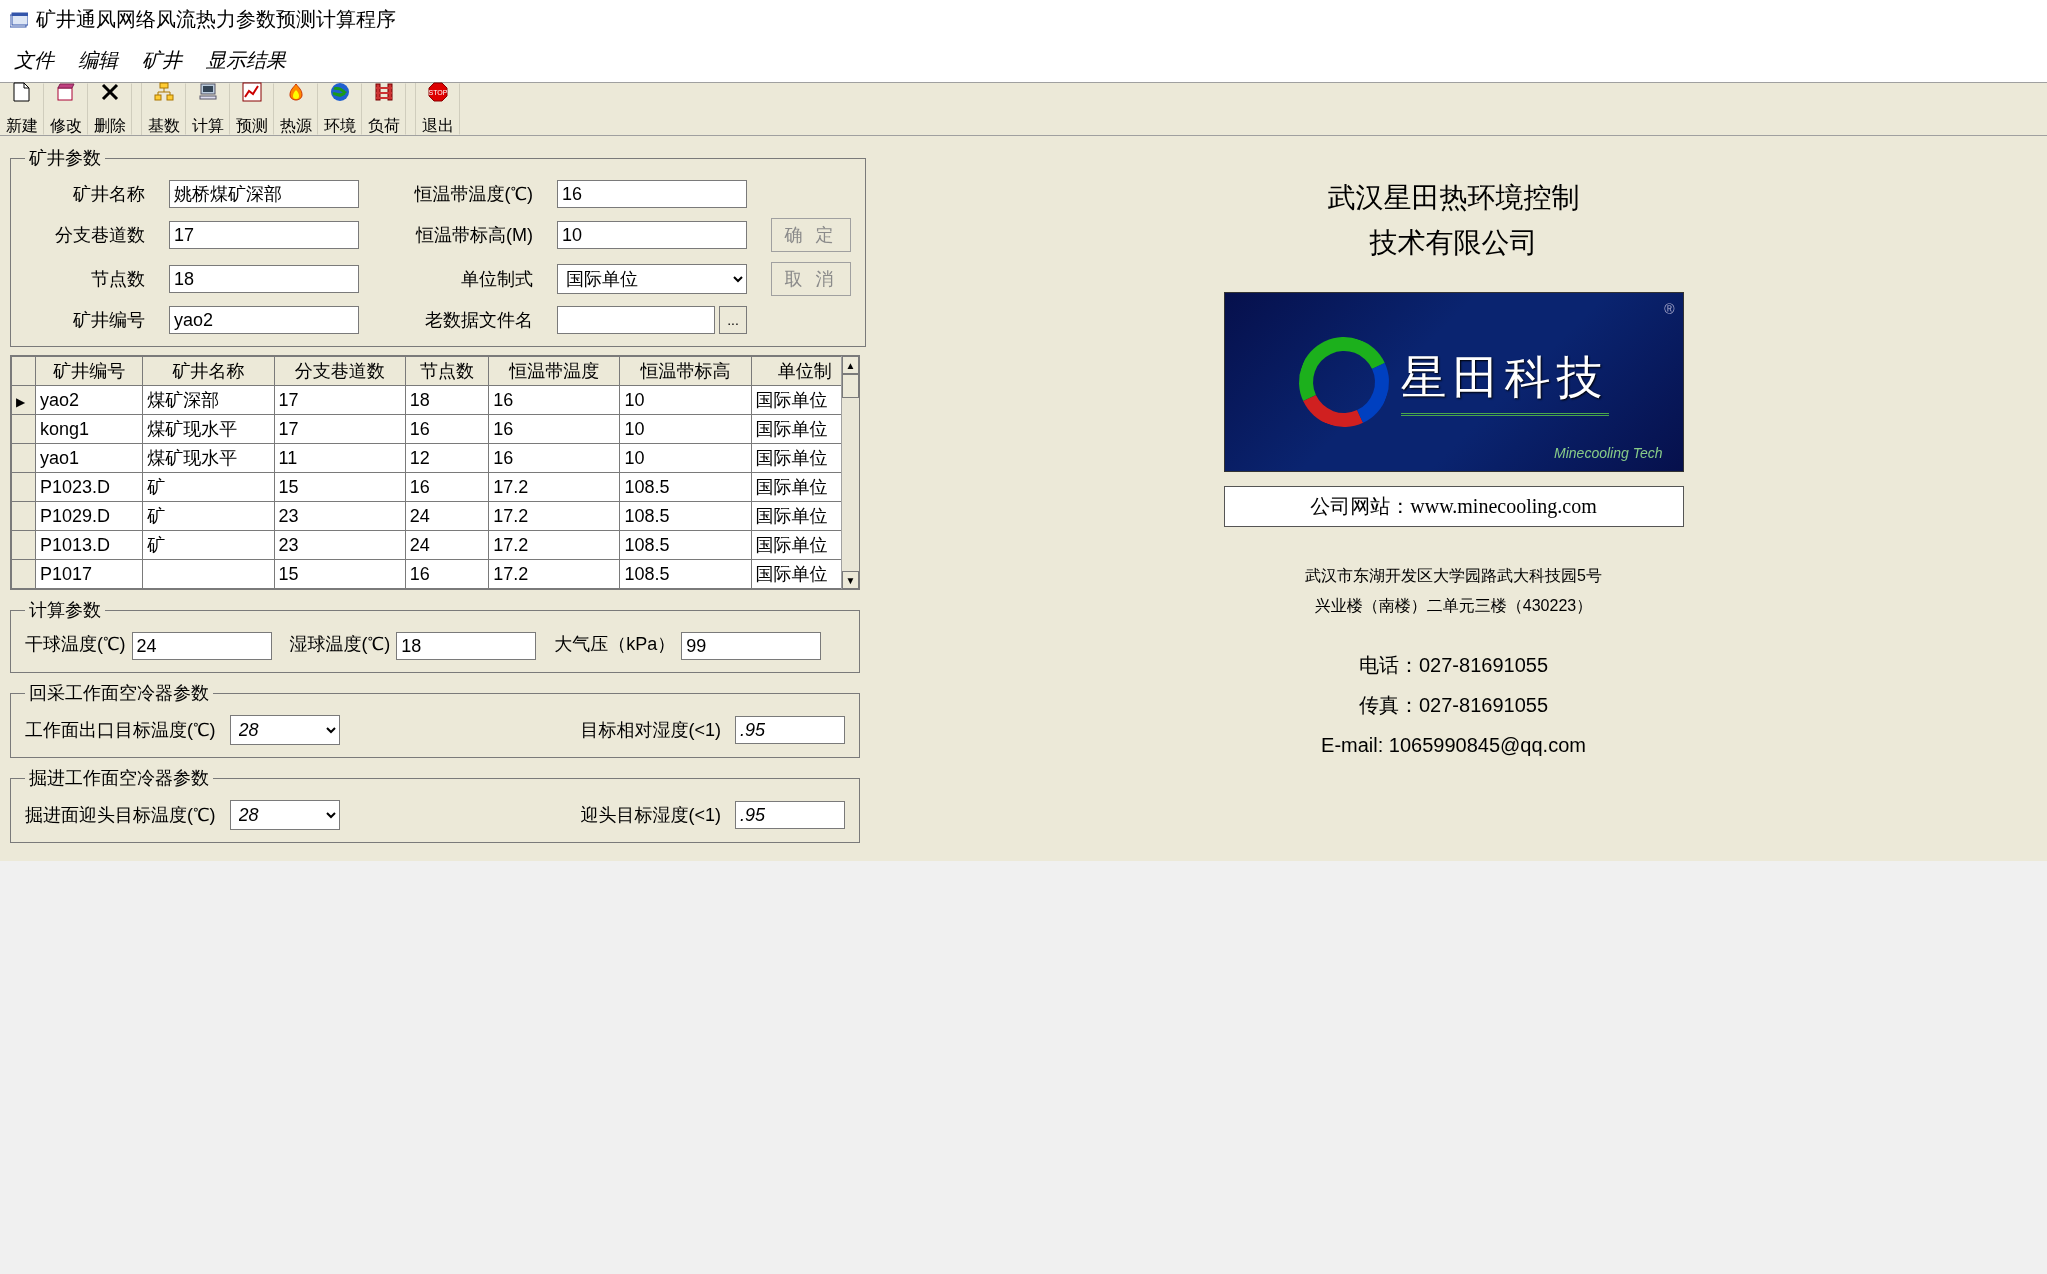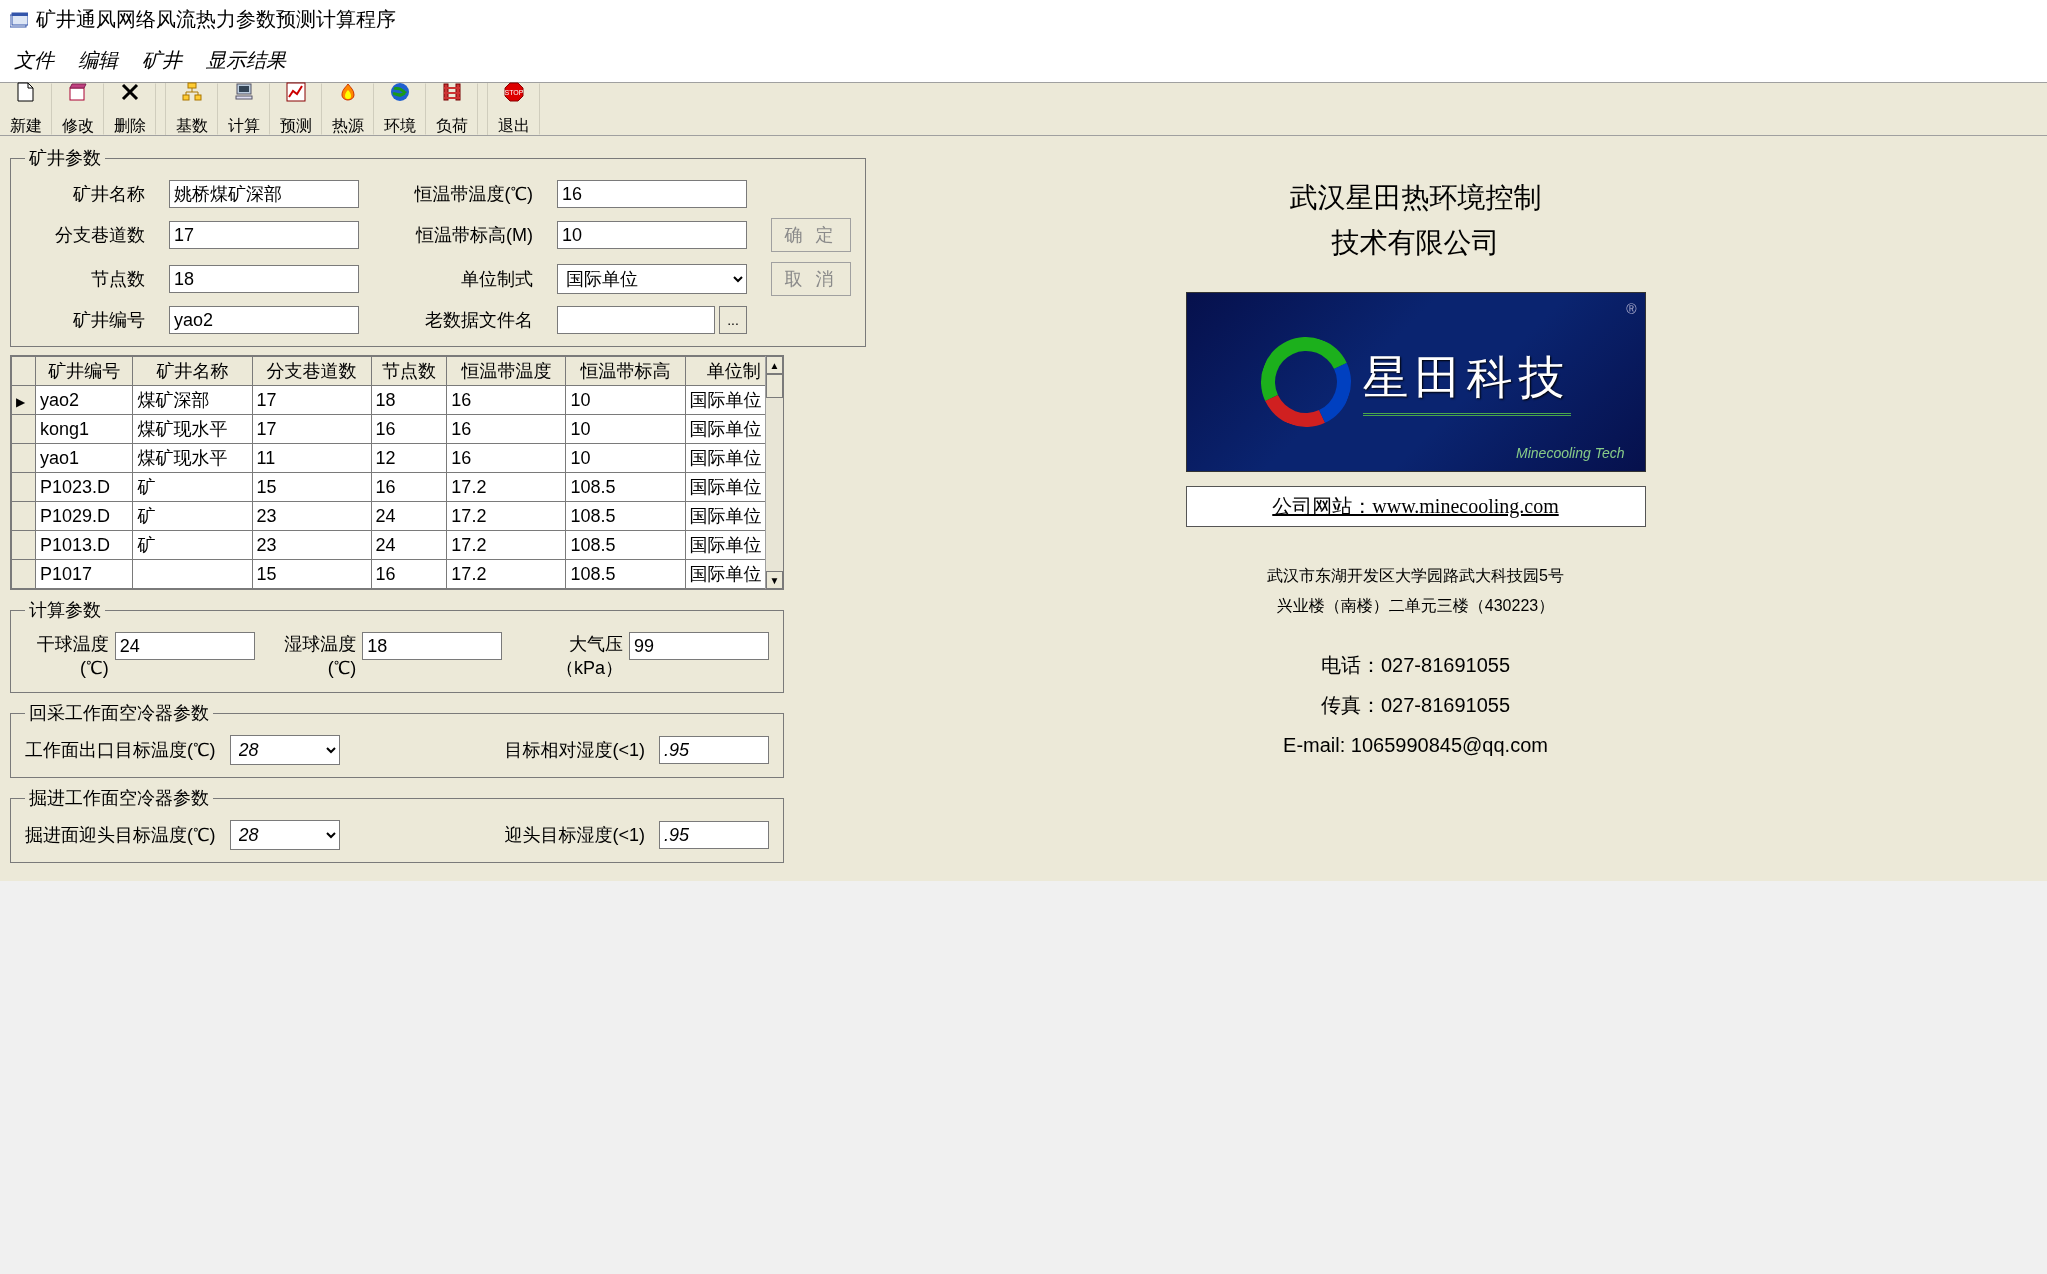--- a/index.html
+++ b/index.html
@@ -30,41 +30,41 @@
   }
   .menubar span { cursor: default; font-style: italic; }
   .toolbar {
     display: flex;
     gap: 0;
     border-top: 1px solid #a0a0a0;
     border-bottom: 1px solid #a0a0a0;
     background: #ece9d8;
   }
   .toolbtn {
-    width: 52px;
+    width: 44px;
     height: 52px;
     display: flex;
     flex-direction: column;
     align-items: center;
     justify-content: center;
     font-size: 16px;
     border: 1px solid transparent;
     border-right: 1px solid #d0cdbd;
     gap: 14px;
     cursor: pointer;
     background:#ece9d8;
   }
   .toolbtn .ticon { width:20px; height:20px; display:flex; align-items:center; justify-content:center; }
   .content {
     display: flex;
     gap: 10px;
     padding: 10px 10px 10px 10px;
     background: #ece9d8;
   }
-  .left-col { width: 774px; }
+  .left-col { width: 850px; }
   .right-col { flex: 1; color:#000; text-align:center; font-size:24px; padding-top:30px; }
   fieldset {
     border: 1px solid #7a7a7a;
     margin: 0 0 8px 0;
     padding: 10px 14px 12px 14px;
   }
   legend { padding: 0 4px; font-size: 18px; }
   .form-grid {
     display: grid;
     grid-template-columns: 120px 190px 150px 190px 80px;
@@ -194,21 +194,20 @@
   .logo-sub { position:absolute; right:20px; bottom:10px; font-size:14px; color:#8c8;font-style:italic; }
   .logo-r { position:absolute; right:8px; top:8px; font-size:14px; color:#aac; }
   .website-box {
     width: 460px;
     margin: 0 auto;
     border: 1px solid #555;
     background: #fff;
     padding: 6px 0;
     font-size: 20px;
     font-family: "KaiTi", serif;
-    text-decoration: underline;
     cursor: pointer;
   }
   .addr-block { margin-top: 34px; font-size: 16px; line-height: 1.9; }
   .contact-block { margin-top: 24px; font-size: 20px; line-height: 2.0; }
 </style>
 </head>
 <body>
 
 <div class="window">
   <div class="titlebar">

